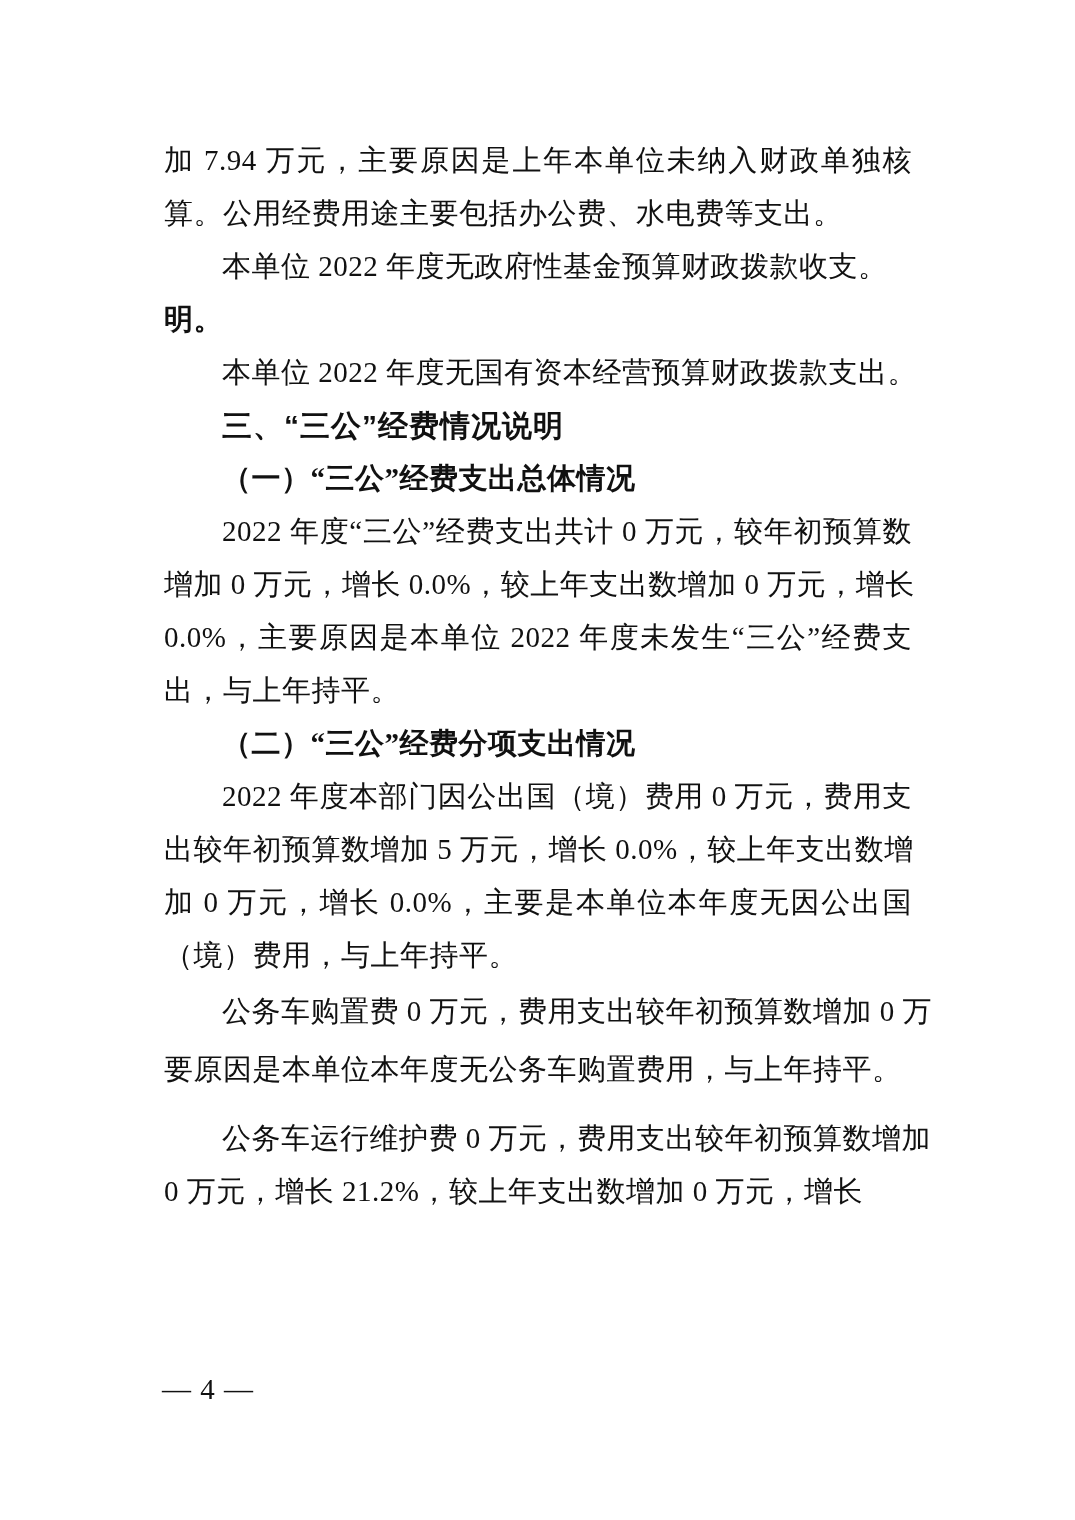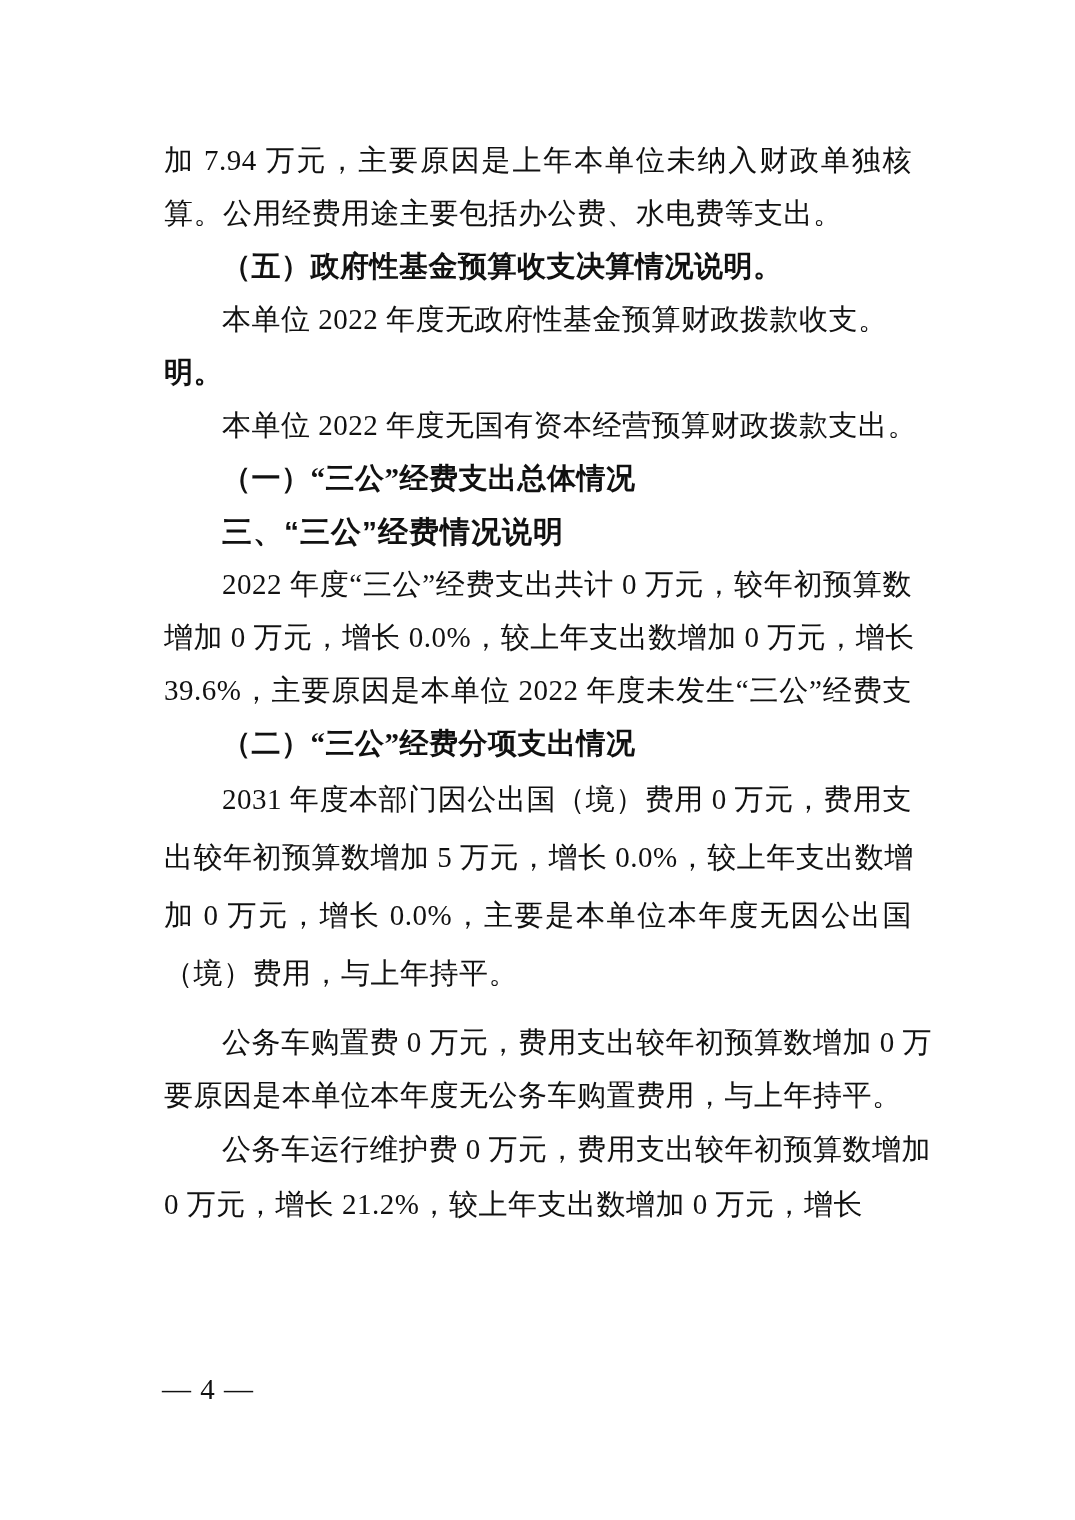--- a/index.html
+++ b/index.html
@@ -34,48 +34,46 @@
 </style>
 </head>
 <body>
 
 <div class="page">
   <div class="content">
       <div class="block body">
         <div class="line just">加 7.94 万元，主要原因是上年本单位未纳入财政单独核</div>
         <div class="line">算。公用经费用途主要包括办公费、水电费等支出。</div>
       </div>
-      <div class="block kai">
-        <div class="line indent">（五）政府性基金预算收支决算情况说明。</div>
-      </div>
       <div class="block body">
         <div class="line indent">本单位 2022 年度无政府性基金预算财政拨款收支。</div>
       </div>
       <div class="block kai">
         <div class="line">明。</div>
       </div>
       <div class="block body">
         <div class="line indent">本单位 2022 年度无国有资本经营预算财政拨款支出。</div>
       </div>
+      <div class="block heading">
+        <div class="line indent">三、“三公”经费情况说明</div>
+      </div>
       <div class="block kai">
         <div class="line indent">（一）“三公”经费支出总体情况</div>
-      </div>
-      <div class="block heading">
-        <div class="line indent">三、“三公”经费情况说明</div>
       </div>
       <div class="block body">
         <div class="line indent just">2022 年度“三公”经费支出共计 0 万元，较年初预算数</div>
         <div class="line just">增加 0 万元，增长 0.0%，较上年支出数增加 0 万元，增长</div>
-        <div class="line just">39.6%，主要原因是本单位 2022 年度未发生“三公”经费支</div>
+        <div class="line just">0.0%，主要原因是本单位 2022 年度未发生“三公”经费支</div>
+        <div class="line">出，与上年持平。</div>
       </div>
       <div class="block kai">
         <div class="line indent">（二）“三公”经费分项支出情况</div>
       </div>
       <div class="block body">
-        <div class="line indent just">2031 年度本部门因公出国（境）费用 0 万元，费用支</div>
+        <div class="line indent just">2022 年度本部门因公出国（境）费用 0 万元，费用支</div>
         <div class="line just">出较年初预算数增加 5 万元，增长 0.0%，较上年支出数增</div>
         <div class="line just">加 0 万元，增长 0.0%，主要是本单位本年度无因公出国</div>
         <div class="line">（境）费用，与上年持平。</div>
       </div>
       <div class="block body">
         <div class="line indent just">公务车购置费 0 万元，费用支出较年初预算数增加 0 万</div>
         <div class="line">要原因是本单位本年度无公务车购置费用，与上年持平。</div>
       </div>
       <div class="block body">
         <div class="line indent just">公务车运行维护费 0 万元，费用支出较年初预算数增加</div>

